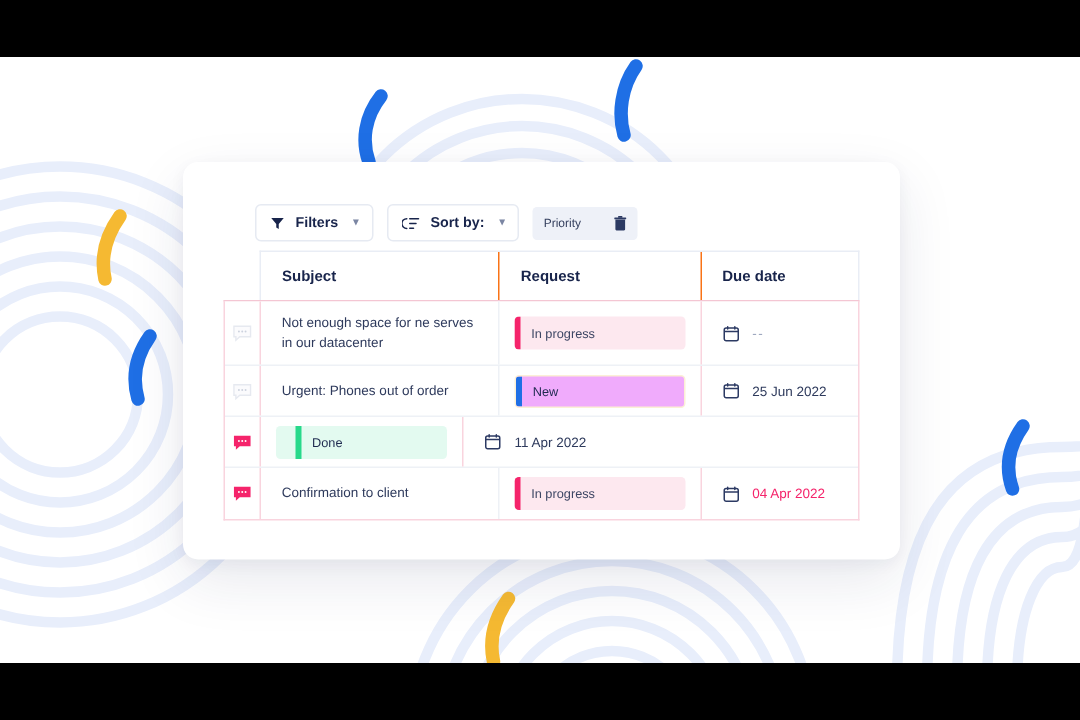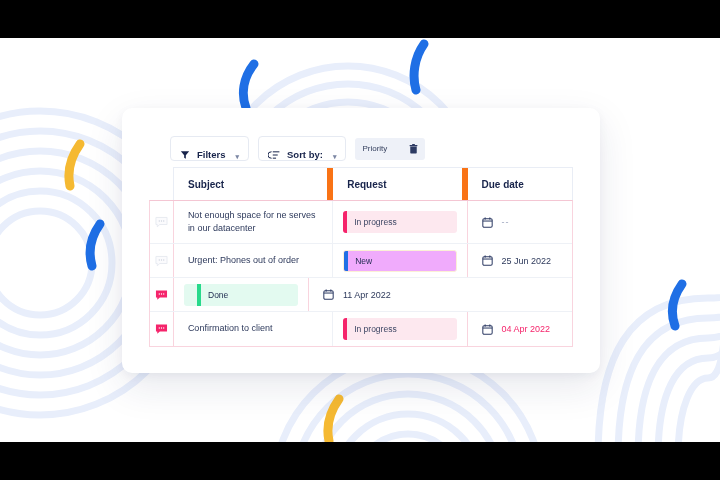--- a/index.html
+++ b/index.html
@@ -69,21 +69,21 @@
     position: absolute;
     left: 48px;
     top: 28px;
     display: flex;
     align-items: center;
     gap: 9px;
   }
 
   .tb-btn {
     display: flex;
-    align-items: flex-end;
+    align-items: center;
     gap: 7px;
     height: 25px;
     padding: 0 9px;
     background: #ffffff;
     border: 1px solid #e6eaf2;
     border-radius: 4px;
     color: #18244b;
     font-size: 9.5px;
     font-weight: bold;
     white-space: nowrap;
@@ -133,21 +133,21 @@
     width: 400px;
   }
 
   .th {
     display: flex;
     align-items: center;
     padding-left: 14px;
     font-size: 10px;
     font-weight: bold;
     color: #18244b;
-    border-right: 6px solid #f97316;
+    border-right: 1px solid #f97316;
   }
   .th:last-child { border-right: none; }
 
   .col-subject { width: 160px; }
   .col-status  { width: 135px; }
   .col-due     { width: 105px; }
 
   .tbody {
     border: 1px solid #f9d4de;
     border-top: 1px solid #f4c6d3;

